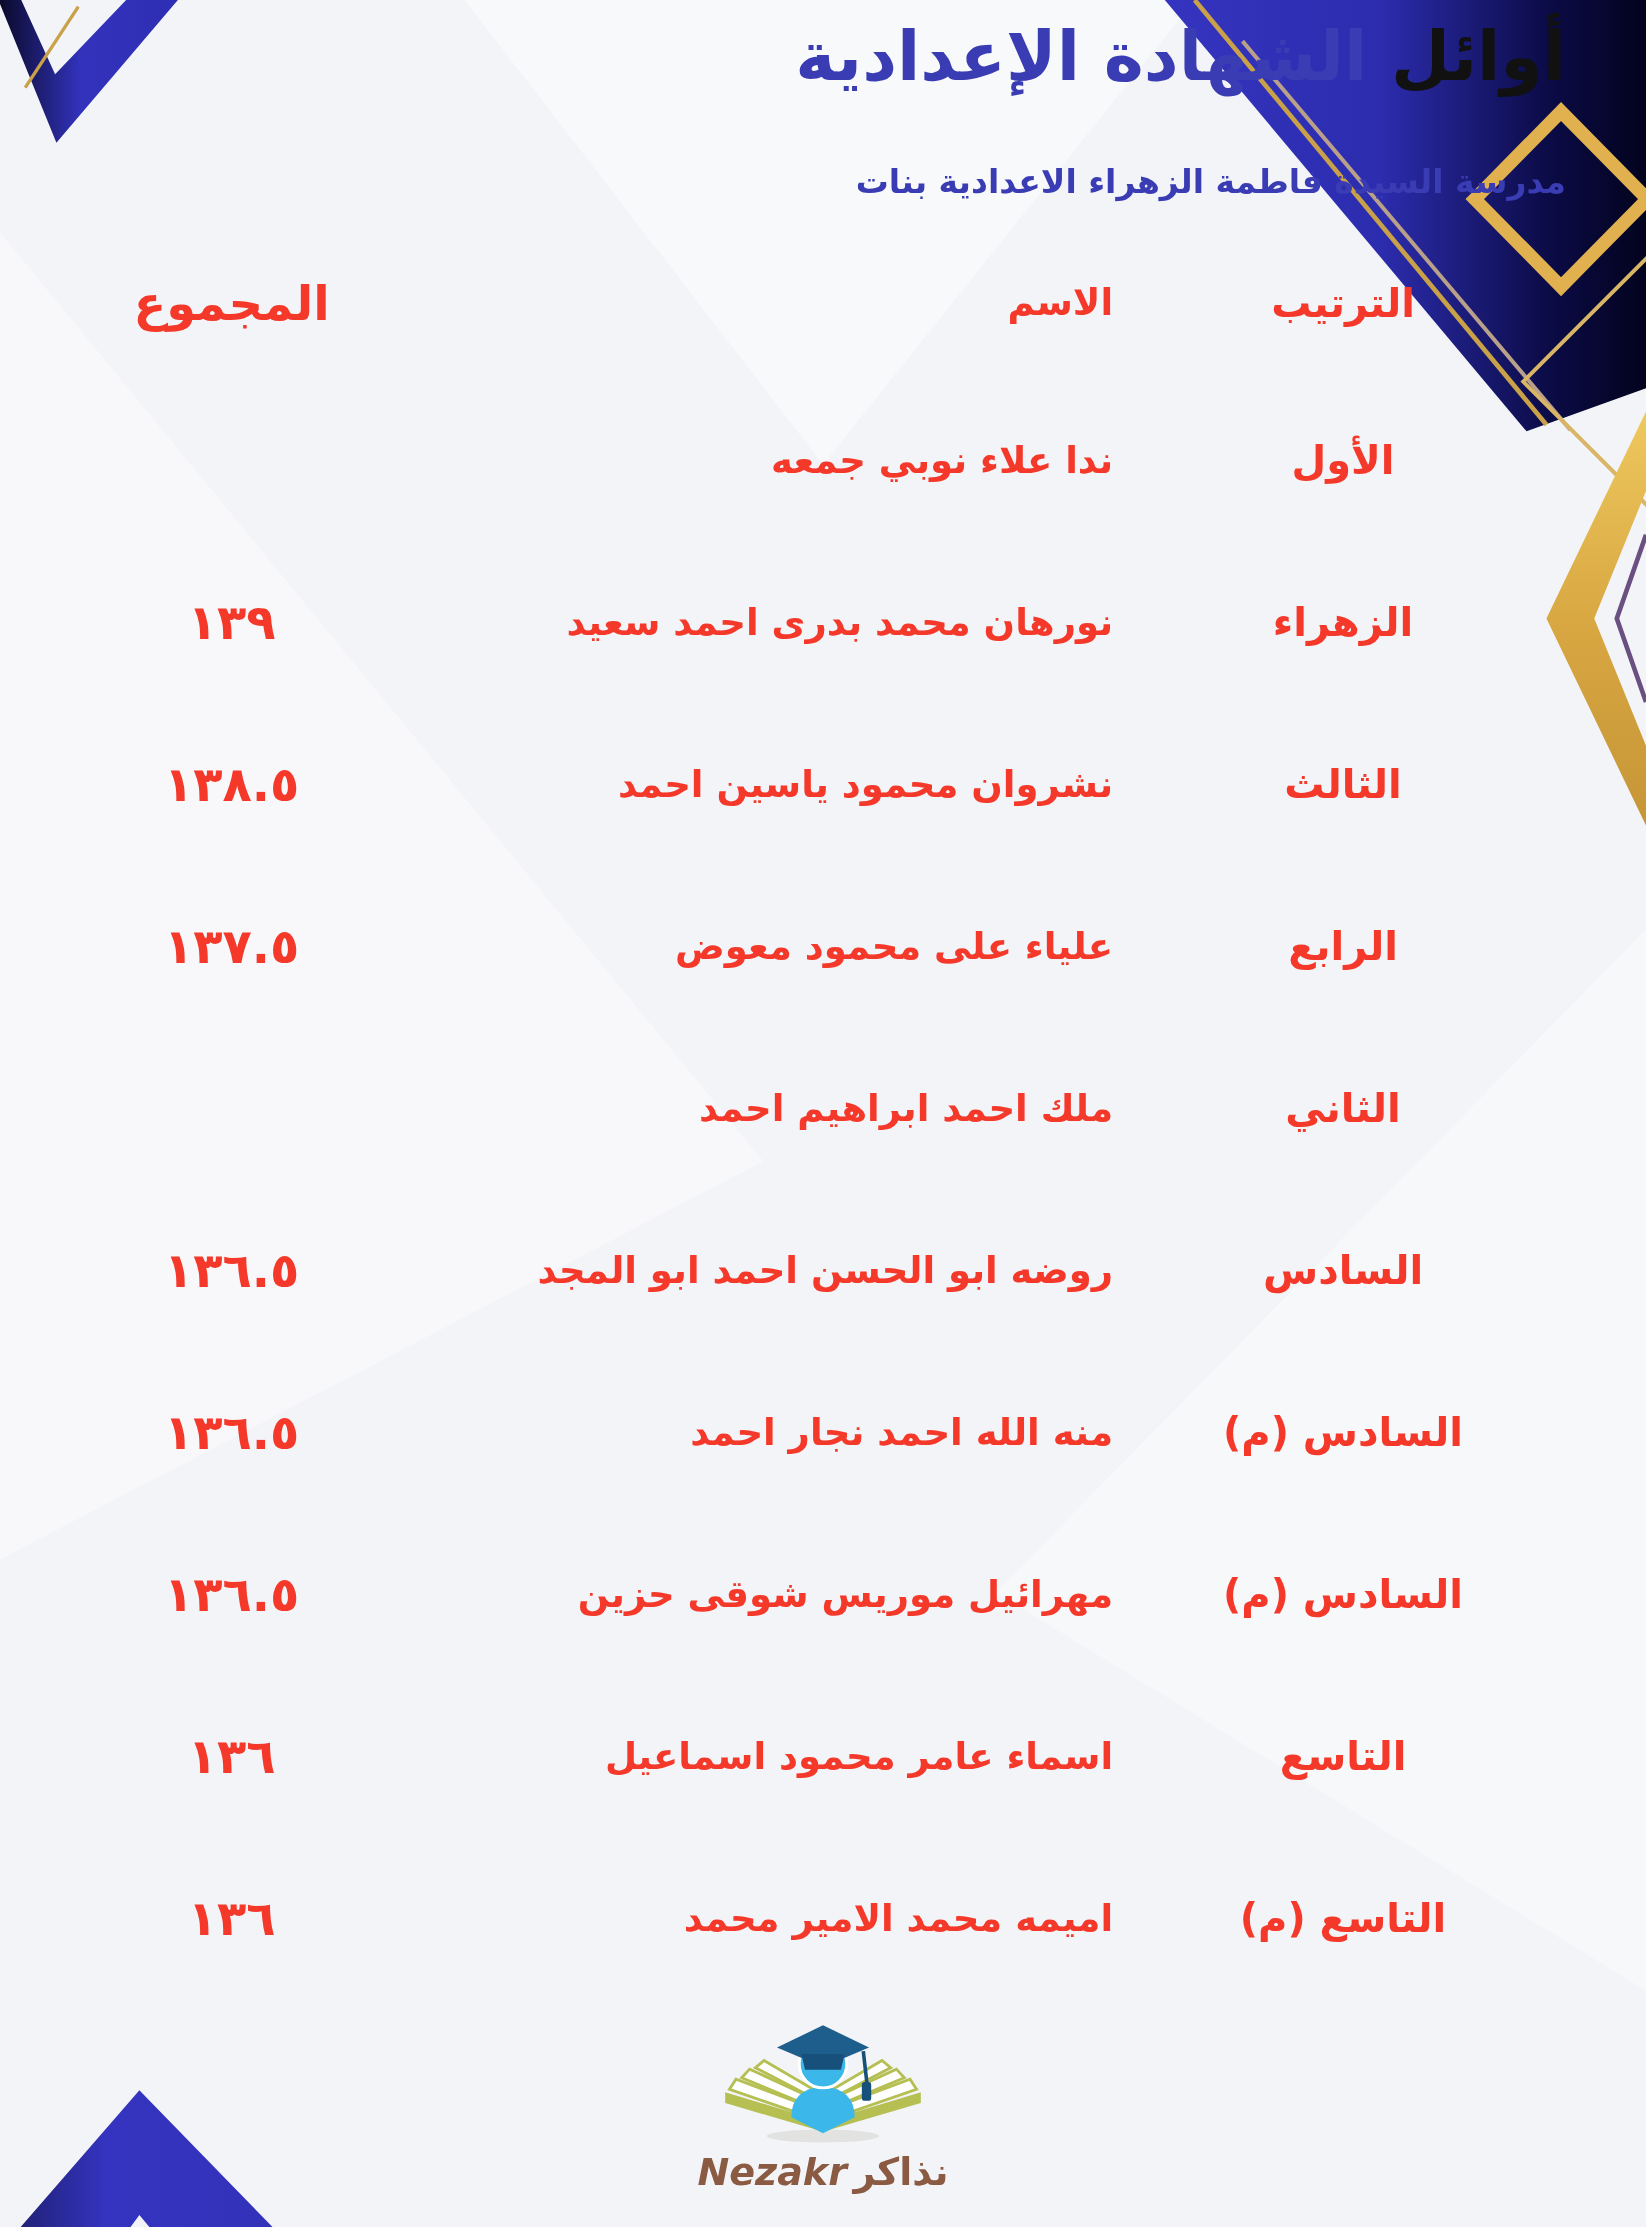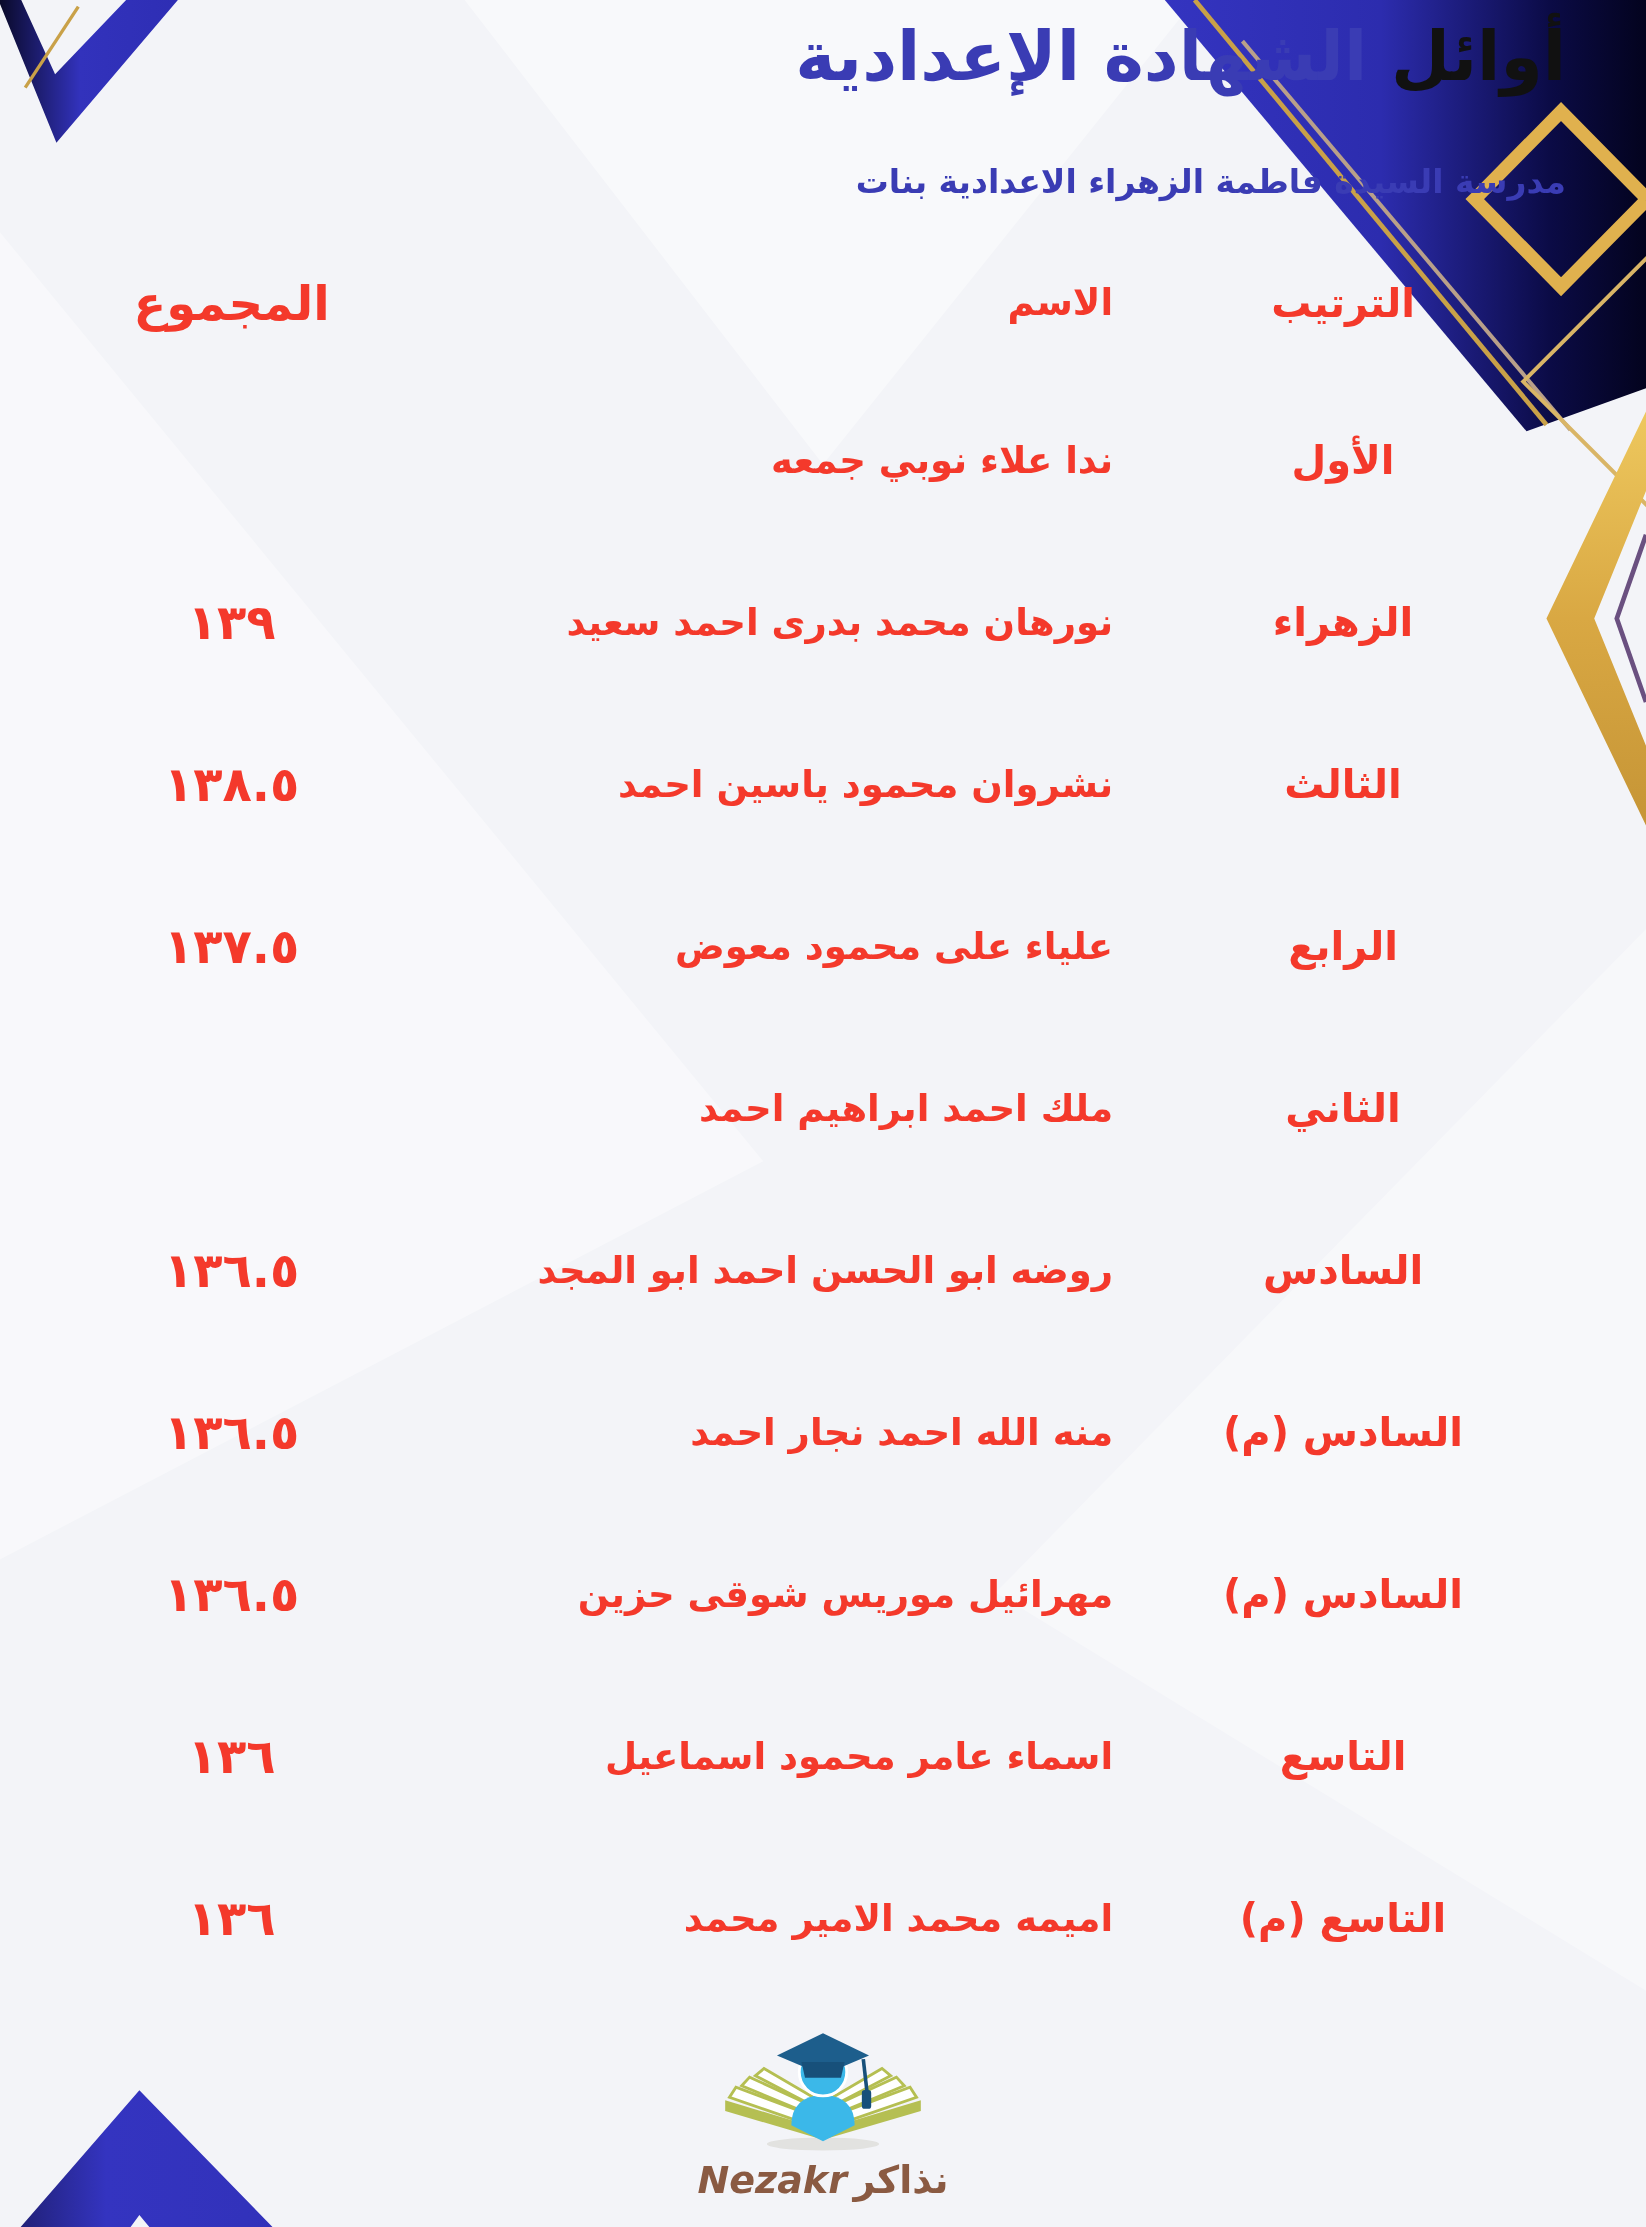--- a/index.html
+++ b/index.html
@@ -21,21 +21,21 @@
   .row.head{height:153px;}
   .cell{
     text-align:center;color:#f4392b;font-weight:bold;white-space:nowrap;
     direction:rtl;
   }
   .head .cell{font-size:44px;}
   .cell.rank{font-size:40px;}
   .cell.name{font-size:37px;text-align:right;}
   .cell.total{font-size:48px;letter-spacing:1.3px;}
   
-  .logo{position:absolute;left:50%;bottom:25px;transform:translateX(-50%);
+  .logo{position:absolute;left:50%;bottom:33px;transform:translateX(-50%);
         text-align:right;z-index:3;width:279px;}
   .logo-icon{display:block;margin:0 auto;}
   .logo-text{display:flex;justify-content:center;align-items:baseline;gap:6.6px;
              color:#8a5a42;margin-top:1.3px;}
   .logo-latin{font-size:38px;font-weight:bold;font-style:italic;}
   .logo-arabic{font-size:38px;font-weight:bold;direction:rtl;}
 </style>
 </head>
 <body>
 

